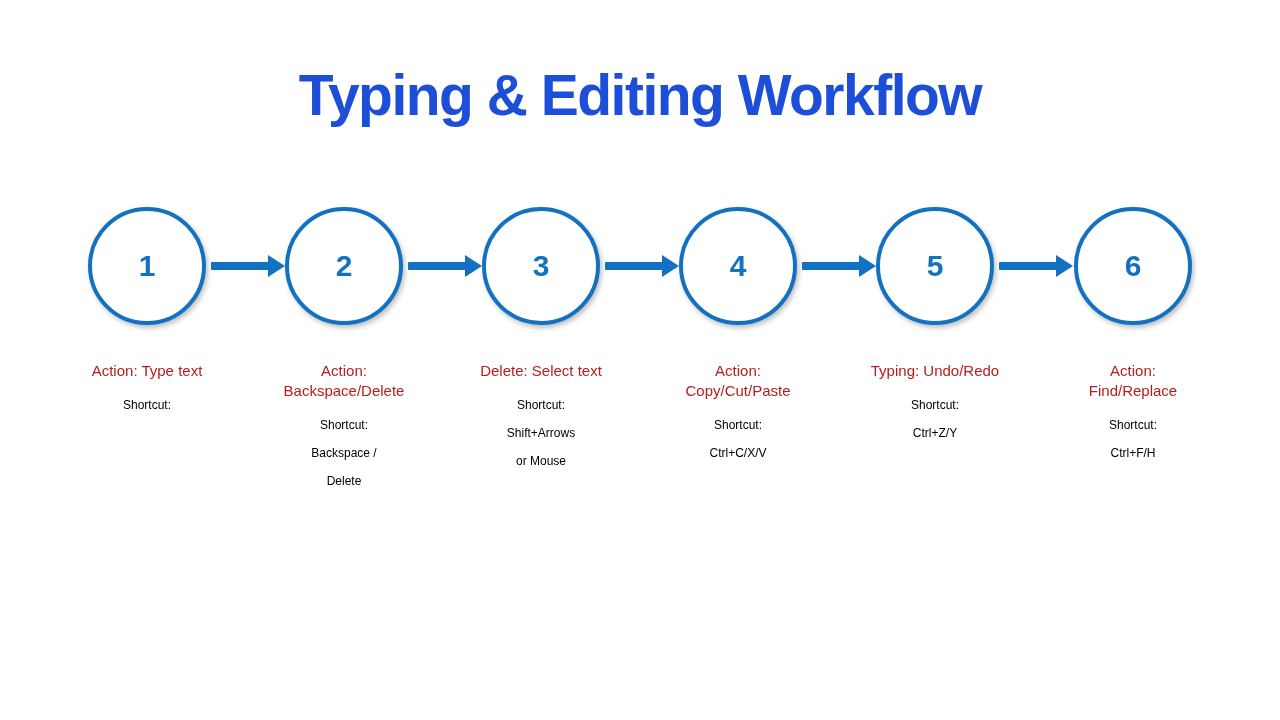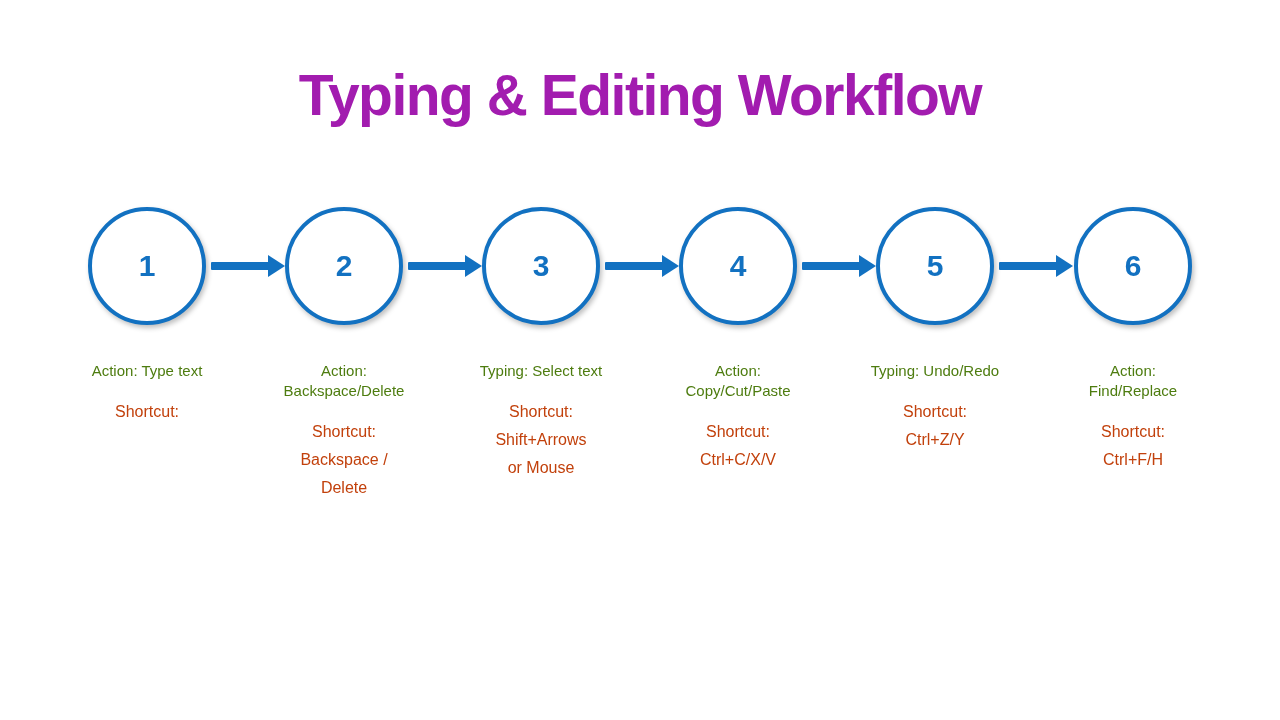--- a/index.html
+++ b/index.html
@@ -17,21 +17,21 @@
   }
   .title{
     position:absolute;
     top:62px;
     left:0;
     width:1280px;
     text-align:center;
     font-size:57px;
     font-weight:800;
     letter-spacing:-1.5px;
-    color:#a21caf;
+    color:#1d4ed8;
   }
   .flow{
     position:absolute;
     top:207px;
     left:0;
     width:1280px;
     height:320px;
   }
   .step{
     position:absolute;
@@ -55,28 +55,28 @@
   }
   .num{
     font-size:30px;
     font-weight:700;
     color:var(--accent);
   }
   .action{
     margin-top:36px;
     font-size:15px;
     line-height:20px;
-    color:#4d7c0f;
+    color:#b91c1c;
     white-space:pre-line;
   }
   .shortcut{
-    margin-top:17px;
-    font-size:16px;
+    margin-top:10px;
+    font-size:12px;
     line-height:28px;
-    color:#c2410c;
+    color:#000000;
     white-space:pre-line;
   }
   .arrow{
     position:absolute;
     top:48px;
     width:74px;
     height:22px;
   }
   .arrow .shaft{
     position:absolute;
@@ -134,21 +134,21 @@
 Backspace/Delete</div>
     <div class="shortcut">Shortcut:
 Backspace /
 Delete</div>
   </div>
 
   <div class="step">
     <div class="circle">
       <span class="num">3</span>
     </div>
-    <div class="action">Typing: Select text</div>
+    <div class="action">Delete: Select text</div>
     <div class="shortcut">Shortcut:
 Shift+Arrows
 or Mouse</div>
   </div>
 
   <div class="step">
     <div class="circle">
       <span class="num">4</span>
     </div>
     <div class="action">Action:

